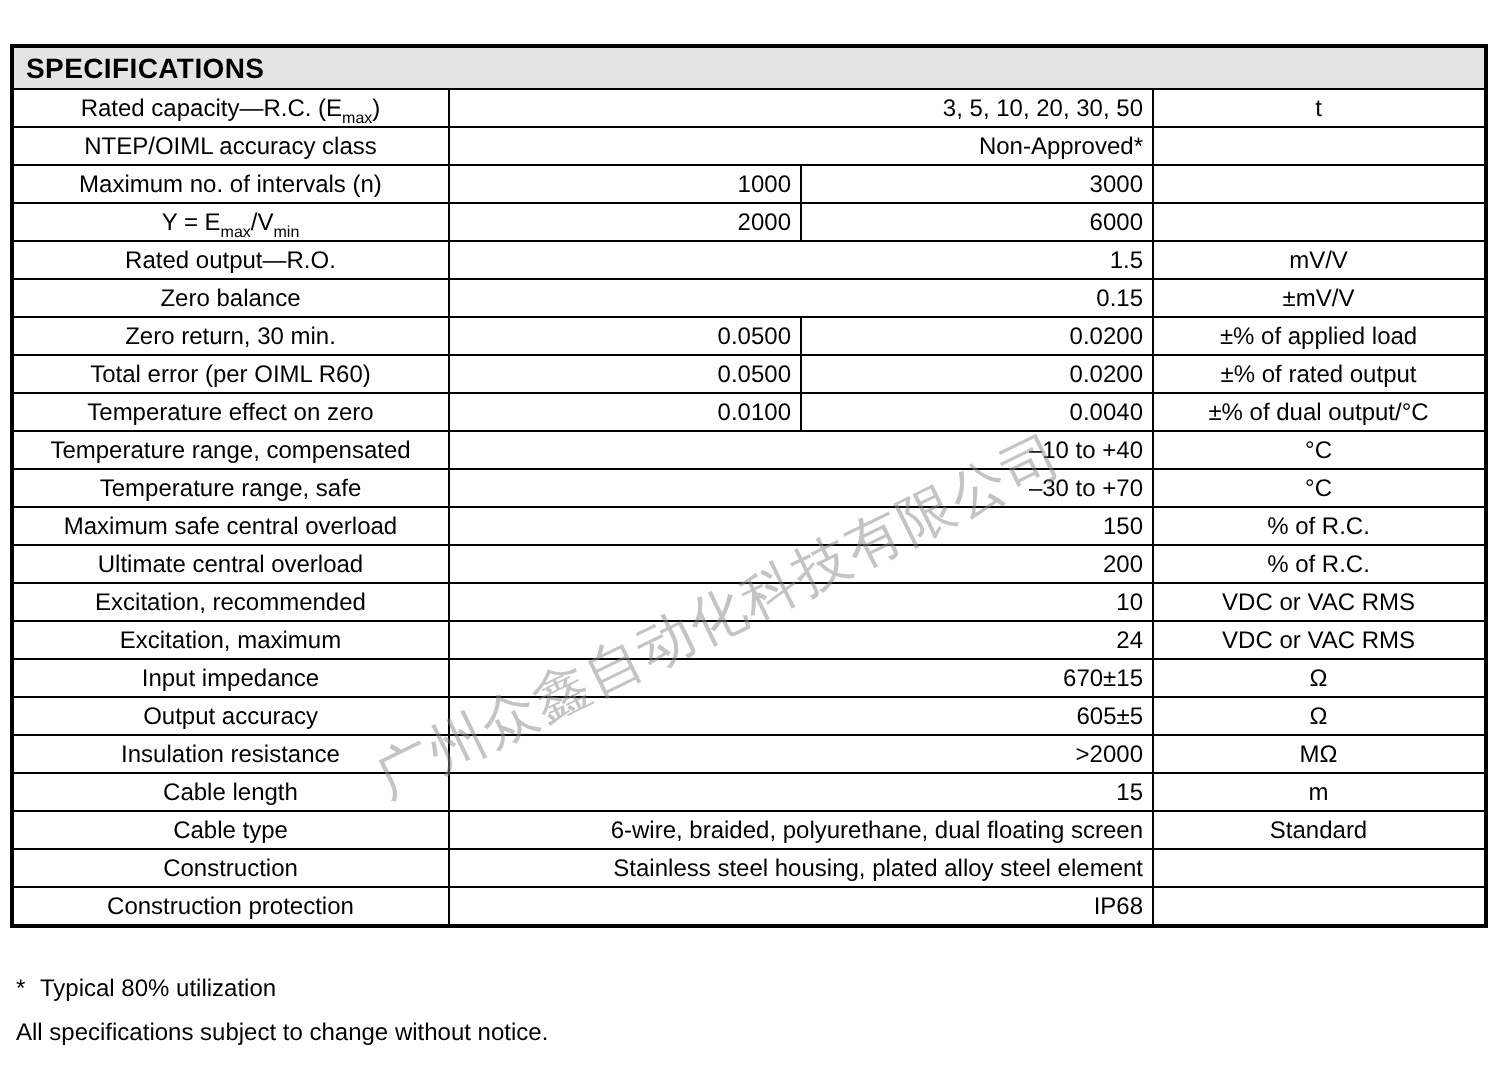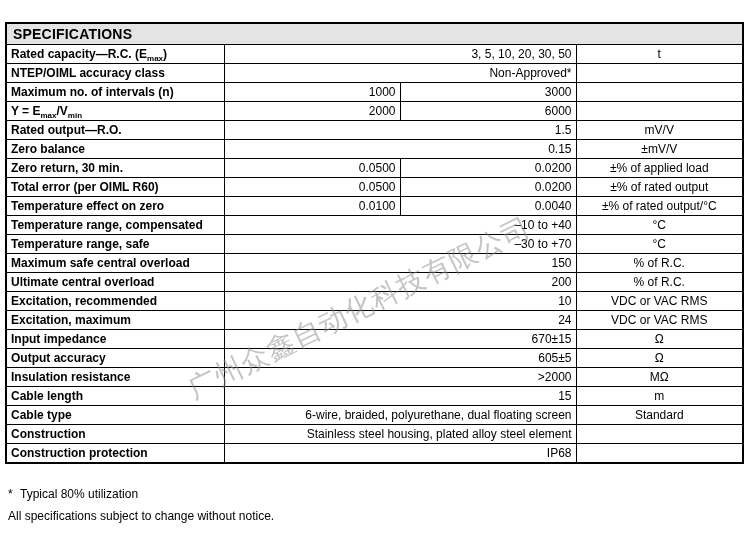--- a/index.html
+++ b/index.html
@@ -41,21 +41,21 @@
     height:20px;
     line-height:20px;
     padding-left:6px;
     letter-spacing:0.2px;
   }
   tr.header-row th{
     text-align:center;
     font-weight:bold;
     background:#ffffff;
   }
-  td.param{font-weight:bold;text-align:left;}
+  td.param{font-weight:normal;text-align:center;}
   td.val{text-align:right;font-weight:normal;}
   td.unit{text-align:center;font-weight:normal;}
   td.param sub{font-size:8px;line-height:0;}
 
   .footnotes{
     position:absolute;left:8px;top:483px;
     font-size:12px;
     line-height:22px;
   }
   .fn-marker{display:inline-block;width:12px;}
@@ -133,21 +133,21 @@
         <tr>
           <td class="param">Total error (per OIML R60)</td>
           <td class="val">0.0500</td>
           <td class="val">0.0200</td>
           <td class="unit">±% of rated output</td>
         </tr>
         <tr>
           <td class="param">Temperature effect on zero</td>
           <td class="val">0.0100</td>
           <td class="val">0.0040</td>
-          <td class="unit">±% of rated output/°C</td>
+          <td class="unit">±% of dual output/°C</td>
         </tr>
         <tr>
           <td class="param">Temperature range, compensated</td>
           <td class="val" colspan="2">–10 to +40</td>
           <td class="unit">°C</td>
         </tr>
         <tr>
           <td class="param">Temperature range, safe</td>
           <td class="val" colspan="2">–30 to +70</td>
           <td class="unit">°C</td>

